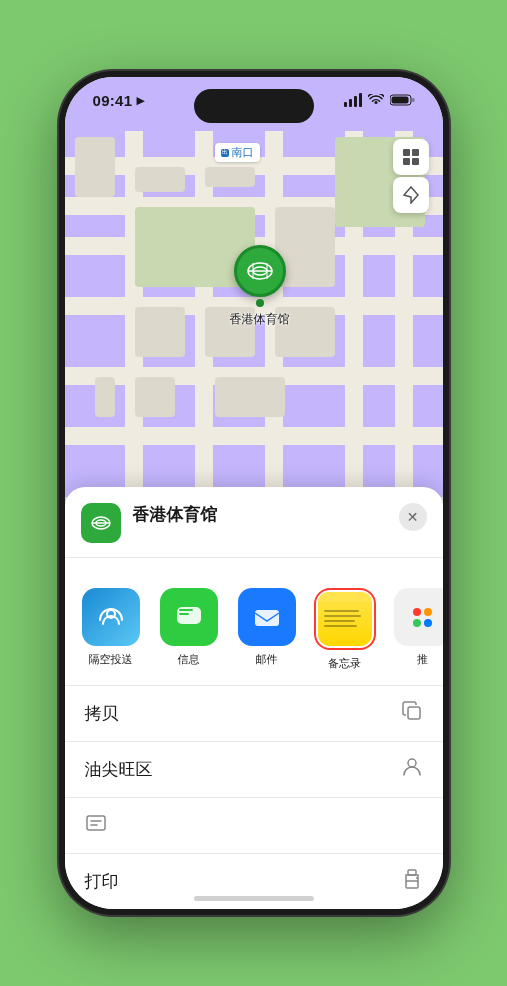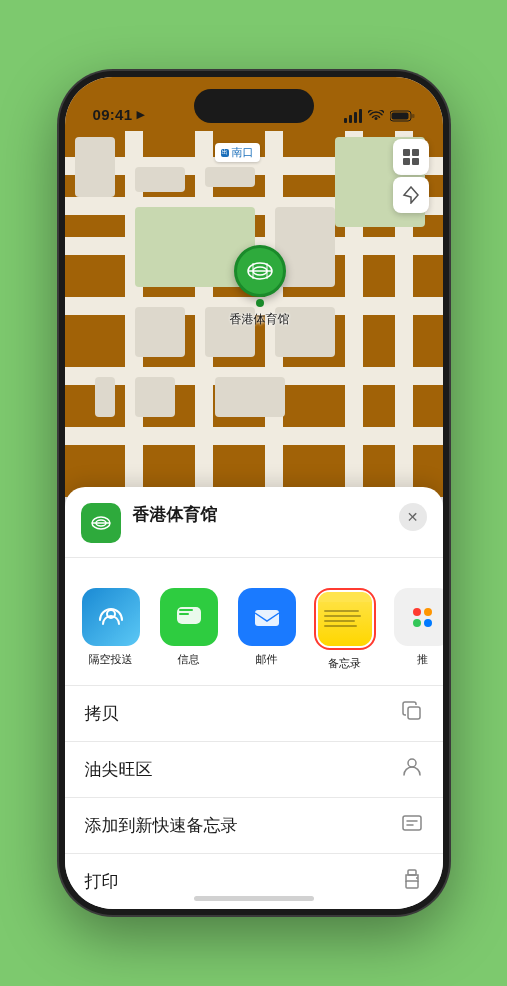--- a/index.html
+++ b/index.html
@@ -49,21 +49,21 @@
     }
 
     
     .status-bar {
       position: absolute;
       top: 0;
       left: 0;
       right: 0;
       height: 54px;
       display: flex;
-      align-items: flex-end;
+      align-items: center;
       justify-content: space-between;
       padding: 0 28px 8px;
       z-index: 99;
     }
 
     .status-time {
       font-size: 15px;
       font-weight: 600;
       color: #1a1a1a;
       letter-spacing: 0.3px;
@@ -87,21 +87,21 @@
       width: 3px;
     }
 
     
     .map-area {
       position: absolute;
       top: 0;
       left: 0;
       right: 0;
       height: 420px;
-      background: #a16207;
+      background: #c4b5fd;
       overflow: hidden;
     }
 
     
     .map-road-h {
       position: absolute;
       background: #f0ebe0;
       height: 18px;
     }
 
@@ -568,21 +568,20 @@
           <span class="action-item-icon">
             <svg width="22" height="22" viewBox="0 0 22 22" fill="none">
               <circle cx="11" cy="7" r="4" stroke="#888" stroke-width="1.5" fill="none"></circle>
               <path d="M3 19c0-4.4 3.6-8 8-8s8 3.6 8 8" stroke="#888" stroke-width="1.5" fill="none" stroke-linecap="round"></path>
             </svg>
           </span>
         </div>
 
 
         <div class="action-item">
-          <span class="action-item-text">添加到新快速备忘录</span>
           <span class="action-item-icon">
             <svg width="22" height="22" viewBox="0 0 22 22" fill="none">
               <rect x="2" y="4" width="18" height="14" rx="2" stroke="#888" stroke-width="1.5" fill="none"></rect>
               <line x1="6" y1="9" x2="16" y2="9" stroke="#888" stroke-width="1.5" stroke-linecap="round"></line>
               <line x1="6" y1="13" x2="12" y2="13" stroke="#888" stroke-width="1.5" stroke-linecap="round"></line>
             </svg>
           </span>
         </div>
 
         <div class="action-item" style="border-bottom:none;">

